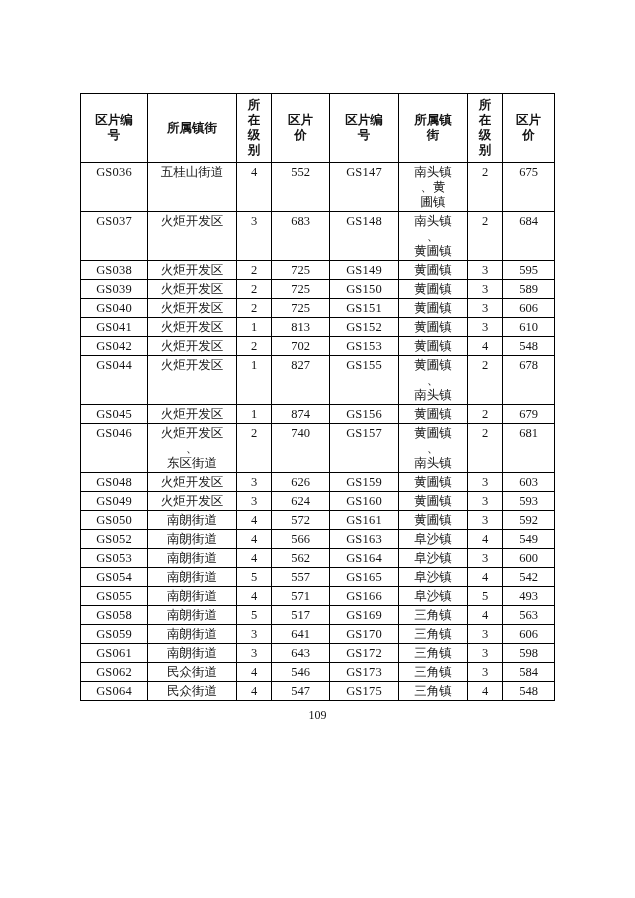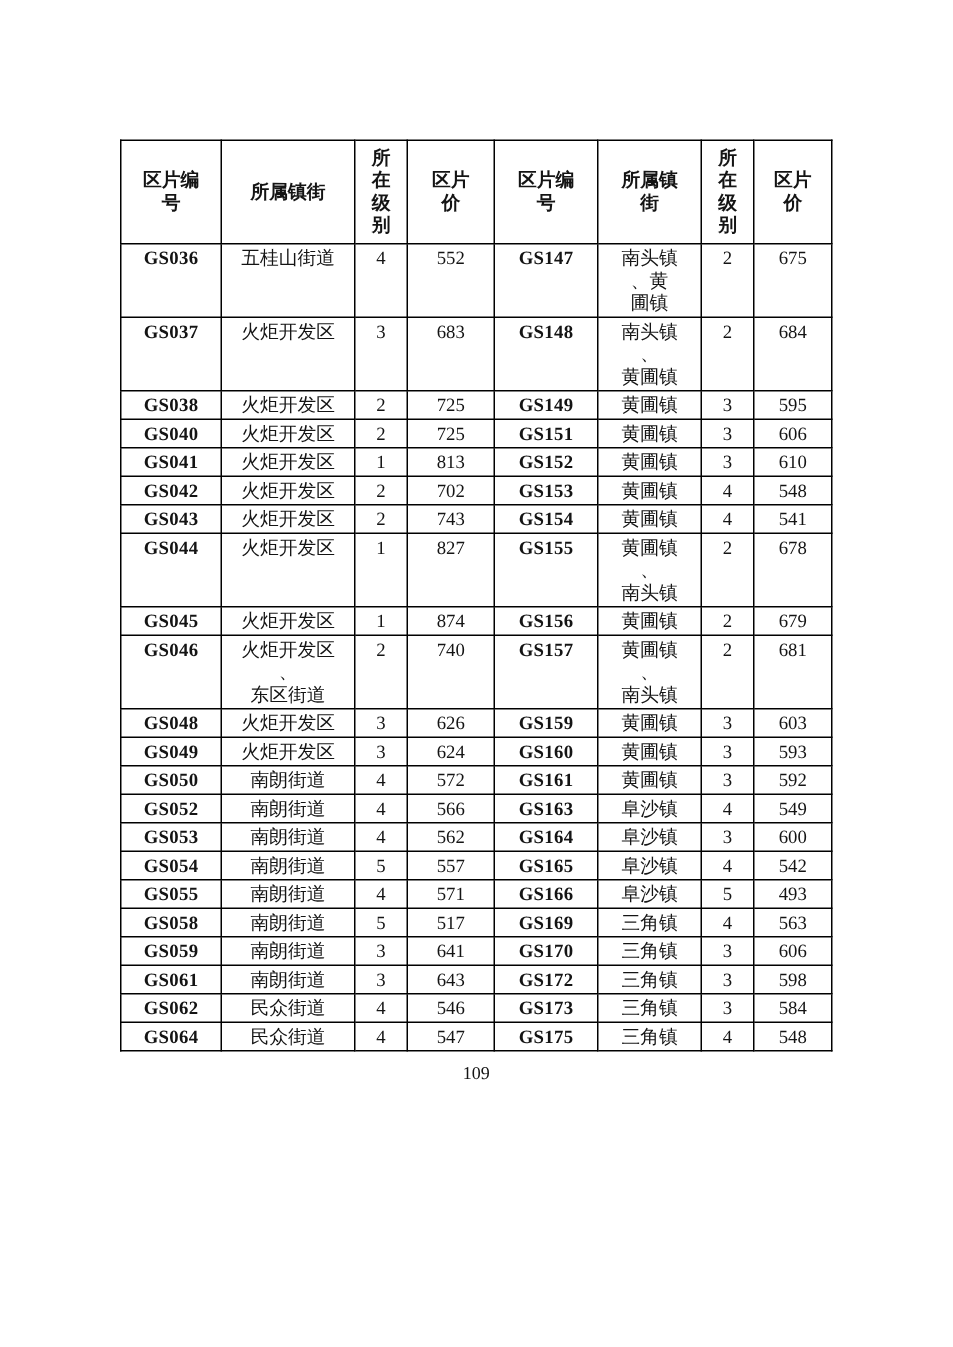--- a/index.html
+++ b/index.html
@@ -38,21 +38,21 @@
     font-weight: bold;
     vertical-align: middle;
     padding: 4px 1px;
   }
   .price-table td {
     vertical-align: top;
     padding-top: 2px;
     height: 15px;
   }
   .price-table td.code {
-    font-weight: bold;
+    font-weight: normal;
     letter-spacing: 0.2px;
   }
   .page-number {
     text-align: center;
     font-size: 12px;
     line-height: 14px;
     margin-top: 7px;
     font-family: "Liberation Serif", "DejaVu Serif", serif;
   }
 </style>
@@ -124,20 +124,30 @@
           <td class="code">GS038</td>
           <td class="town">火炬开发区</td>
           <td class="num">2</td>
           <td class="num">725</td>
           <td class="code">GS149</td>
           <td class="town">黄圃镇</td>
           <td class="num">3</td>
           <td class="num">595</td>
         </tr>
         <tr>
+          <td class="code">GS039</td>
+          <td class="town">火炬开发区</td>
+          <td class="num">2</td>
+          <td class="num">725</td>
+          <td class="code">GS150</td>
+          <td class="town">黄圃镇</td>
+          <td class="num">3</td>
+          <td class="num">589</td>
+        </tr>
+        <tr>
           <td class="code">GS040</td>
           <td class="town">火炬开发区</td>
           <td class="num">2</td>
           <td class="num">725</td>
           <td class="code">GS151</td>
           <td class="town">黄圃镇</td>
           <td class="num">3</td>
           <td class="num">606</td>
         </tr>
         <tr>
@@ -152,30 +162,20 @@
         </tr>
         <tr>
           <td class="code">GS042</td>
           <td class="town">火炬开发区</td>
           <td class="num">2</td>
           <td class="num">702</td>
           <td class="code">GS153</td>
           <td class="town">黄圃镇</td>
           <td class="num">4</td>
           <td class="num">548</td>
-        </tr>
-        <tr>
-          <td class="code">GS043</td>
-          <td class="town">火炬开发区</td>
-          <td class="num">2</td>
-          <td class="num">743</td>
-          <td class="code">GS154</td>
-          <td class="town">黄圃镇</td>
-          <td class="num">4</td>
-          <td class="num">541</td>
         </tr>
         <tr>
           <td class="code">GS044</td>
           <td class="town">火炬开发区</td>
           <td class="num">1</td>
           <td class="num">827</td>
           <td class="code">GS155</td>
           <td class="town">黄圃镇
 、
 南头镇</td>

